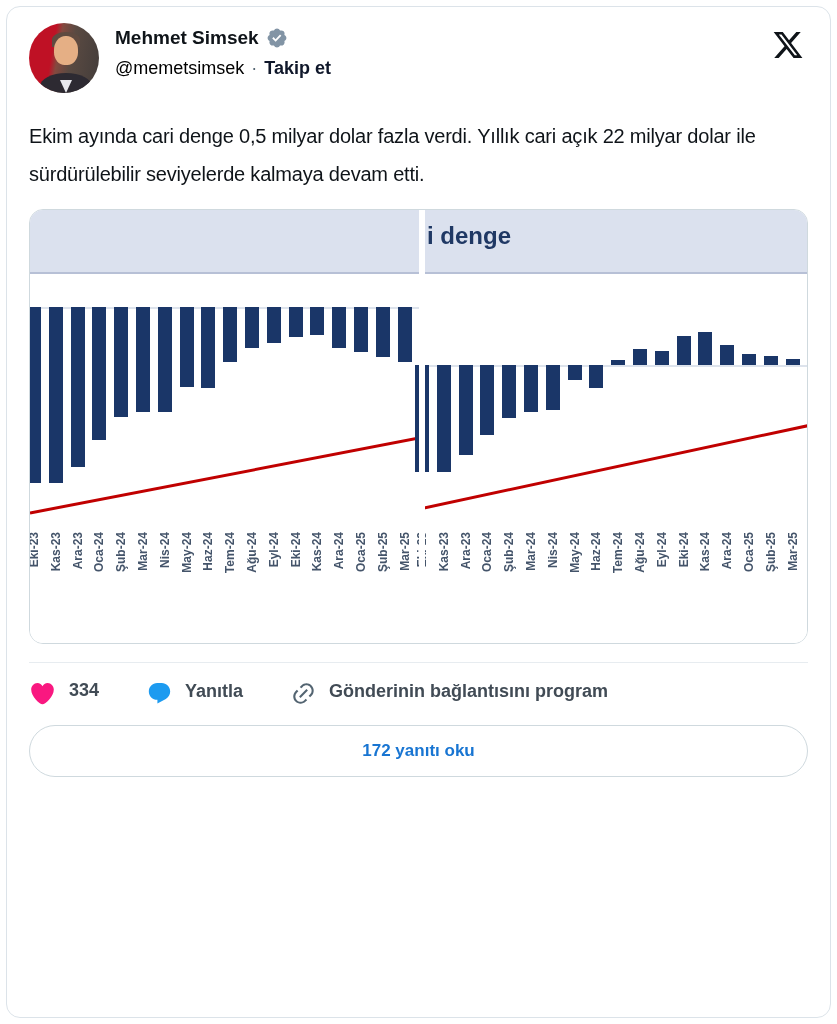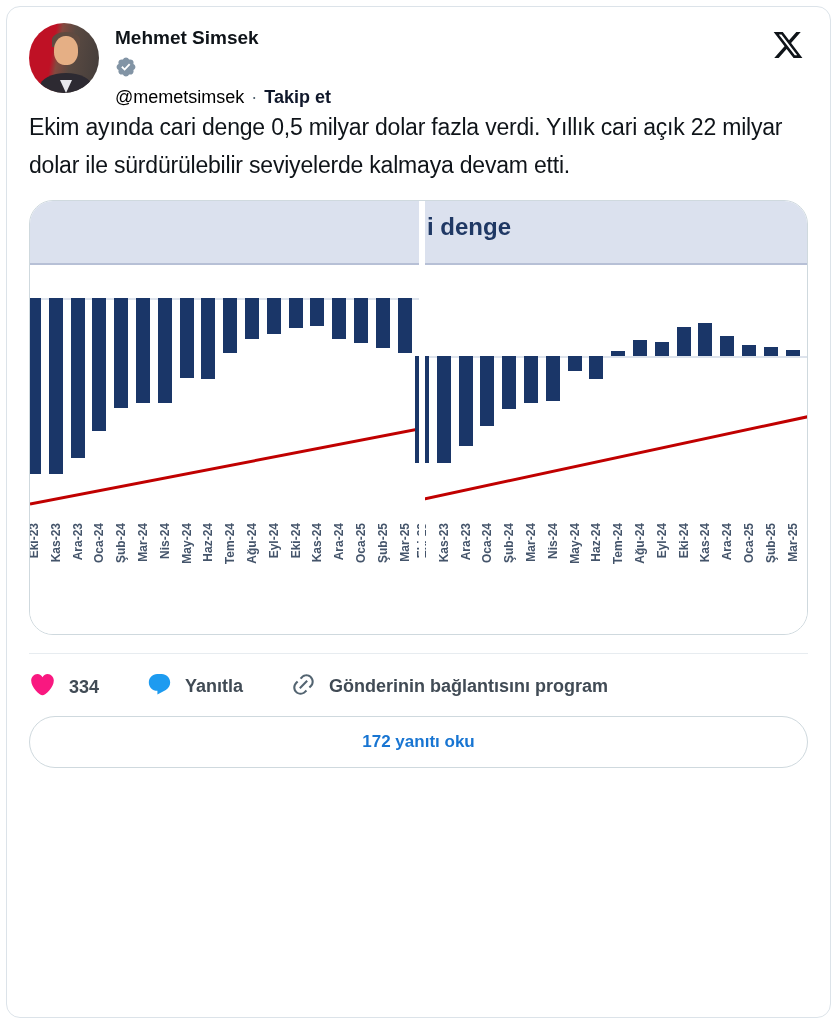--- a/index.html
+++ b/index.html
@@ -11,51 +11,51 @@
   }
   
   .hdr { position: relative; display: flex; align-items: flex-start; gap: 16px; }
   .avatar { width: 70px; height: 70px; border-radius: 50%; overflow: hidden; position: relative; flex: 0 0 auto;
     background: linear-gradient(100deg,#bf1125 0%,#bf1125 34%,#84493f 42%,#5a4a42 58%,#423c3a 100%); }
   .av-hair { position:absolute; left:23px; top:9px; width:28px; height:15px; border-radius:50% 50% 0 0; background:#5f4a40; }
   .av-face { position:absolute; left:25px; top:13px; width:24px; height:29px; border-radius:48% 48% 44% 44%; background:#e5af85; }
   .av-suit { position:absolute; left:11px; bottom:-7px; width:52px; height:27px; border-radius:50% 50% 0 0; background:#2d2a32; }
   .av-shirt { position:absolute; left:31px; bottom:0; width:12px; height:13px; background:#e9e9ee; clip-path:polygon(50% 100%,0 0,100% 0); }
   .who { padding-top: 4px; }
-  .name-row { display: flex; align-items: flex-start; gap: 7px; flex-direction: column; }
+  .name-row { display: flex; align-items: flex-start; gap: 7px; }
   .name { font-size: 19px; font-weight: bold; color: #0f1419; }
   .sub-row { margin-top: 9px; display: flex; align-items: center; gap: 7px; font-size: 18px; }
   .handle { color: #000000; text-decoration: none; }
   .dot-sep { color: #536471; }
   .follow { color: #0f172a; font-weight: bold; text-decoration: none; }
   .x-logo { position: absolute; right: 4px; top: 6px; width: 32px; height: 32px; cursor: pointer; }
   
-  .body-text { font-size: 23px; line-height: 38px; color: #0f1419; letter-spacing: -0.2px; }
+  .body-text { margin-top: 24px; font-size: 20px; line-height: 38px; color: #0f1419; letter-spacing: -0.2px; }
   .body-text p { margin: 0 0 38px 0; }
   .body-text p:last-child { margin-bottom: 0; }
   .show-more { color: #1d9bf0; text-decoration: none; cursor: pointer; }
   
   .media { margin-top: 16px; position: relative; width: 100%; height: 435px;
-    border: 1px solid #cfd9de; border-radius: 24px; overflow: hidden; background: #fff; cursor: pointer; }
+    border: 1px solid #cfd9de; border-radius: 14px; overflow: hidden; background: #fff; cursor: pointer; }
   .chart-band { position: absolute; left: 0; top: 0; right: 0; height: 64px; background: #dbe1ee; border-bottom: 2px solid #b7c0d6; }
   .chart-title { position: absolute; left: 397px; top: 12px; font-size: 24px; font-weight: bold; color: #1f3864; }
   .chart-body { position: absolute; left: 0; top: 64px; right: 0; height: 371px; background: #fff; }
   .panel { position: absolute; top: 0; height: 371px; }
   .zeroline { position: absolute; left: 0; right: 0; height: 2px; background: #dde3ec; }
   .bar { position: absolute; width: 14px; }
   .xlabel { position: absolute; width: 78px; height: 14px; line-height: 14px; font-size: 12px; font-weight: 600;
     color: #44546a; text-align: right; white-space: nowrap; transform: rotate(-90deg); }
   .trendsvg { position: absolute; left: 0; top: 0; pointer-events: none; }
   .divider { position: absolute; left: 389px; top: 0; width: 6px; height: 100%; background: #fff; z-index: 5; }
   
   .ts-row { margin-top: 22px; display: flex; align-items: center; justify-content: space-between; }
   .timestamp { font-size: 17px; color: #536471; text-decoration: none; }
   .hr { margin-top: 18px; border: none; border-top: 1px solid #e7ecf0; height: 0; }
   .actions { margin-top: 17px; display: flex; align-items: center; }
-  .act { display: flex; align-items: flex-end; gap: 13px; margin-right: 48px; cursor: pointer; }
+  .act { display: flex; align-items: flex-start; gap: 13px; margin-right: 48px; cursor: pointer; }
   .act-label { font-size: 18px; font-weight: bold; color: #414b55; }
   .read-btn { margin-top: 18px; width: 100%; height: 52px; background: #fff;
     border: 1px solid #cfd9de; border-radius: 26px; display: flex; align-items: center; justify-content: center;
     font-size: 17px; font-weight: bold; color: #1875d2; cursor: pointer; font-family: "Liberation Sans", sans-serif; }
 </style>
 </head>
 <body>
 
 <div class="tweet-card">
 

